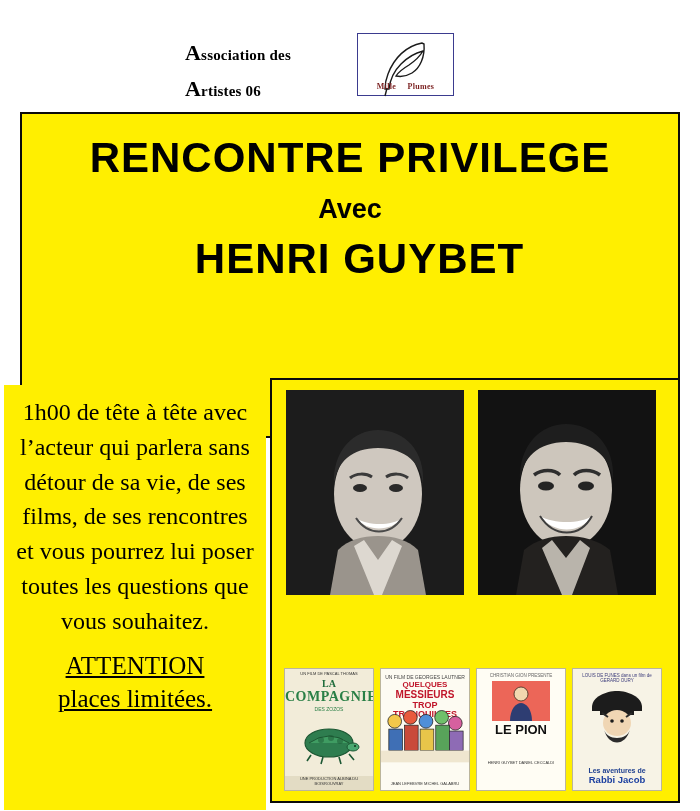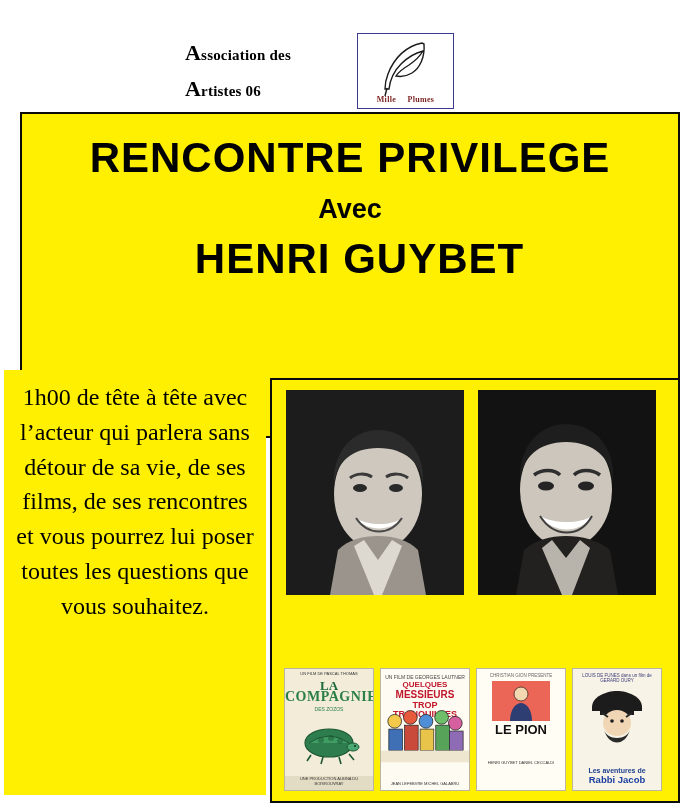--- a/index.html
+++ b/index.html
@@ -49,21 +49,21 @@
     font-size: 22px;
   }
   .assoc-line .small {
     font-size: 15px;
   }
   .logo-box {
     position: absolute;
     left: 357px;
     top: 33px;
     width: 97px;
-    height: 76px;
+    height: 63px;
     border: 1px solid #3b3b8f;
     background: #ffffff;
     box-sizing: border-box;
   }
   .logo-feather {
     position: absolute;
     left: 50%;
     top: 6px;
     transform: translateX(-50%);
   }
@@ -127,21 +127,21 @@
     font-family: "Liberation Sans", sans-serif;
     font-weight: bold;
     font-size: 29px;
     color: #000000;
   }
 
   
   .panel-left {
     position: absolute;
     left: 4px;
-    top: 370px;
+    top: 385px;
     width: 262px;
     height: 425px;
     background: #ffef00;
     box-sizing: border-box;
     padding: 10px 8px 6px 8px;
     text-align: center;
   }
   .blurb {
     font-family: "Liberation Serif", serif;
     font-size: 24px;
@@ -222,21 +222,21 @@
     position: absolute;
     width: 100%;
     text-align: center;
     font-size: 4px;
     color: #333;
     line-height: 1.2;
   }
 
   
   .f1 { background: #f2ecd9; }
-  .f1 .t1 { top: 10px; font-size: 13px; color: #1d6b3a; font-family:"Liberation Serif",serif;}
+  .f1 .t1 { top: 10px; font-size: 10px; color: #1d6b3a; font-family:"Liberation Serif",serif;}
   .f1 .t2 { top: 21px; font-size: 14px; color: #2a7f46; letter-spacing:0.5px; font-family:"Liberation Serif",serif;}
   .f1 .turtle {
     position: absolute;
     left: 50%;
     top: 52px;
     transform: translateX(-50%);
   }
   .f1 .bottombar {
     position: absolute; left:0; bottom:0; width:100%; height:14px;
     background:#e3dcc4;
@@ -292,20 +292,24 @@
   </div>
 
   <div class="panel-top">
     <div class="title-main">RENCONTRE  PRIVILEGE</div>
     <div class="title-avec">Avec</div>
     <div class="title-name">HENRI GUYBET</div>
   </div>
 
   <div class="panel-left">
     <p class="blurb">1h00 de tête à tête avec l’acteur qui parlera sans détour de sa vie, de ses films, de ses rencontres et vous pourrez lui poser toutes les questions que vous souhaitez.</p>
+    <div class="attention">
+      <span>ATTENTION</span>
+      <span>places limitées.</span>
+    </div>
   </div>
 
   <div class="panel-right">
 
     <div class="portraits">
 
       <div class="portrait">
         <svg class="pface" width="178" height="205" viewBox="0 0 178 205">
           <rect x="0" y="0" width="178" height="205" fill="#1c1c1c"></rect>
           <g>

